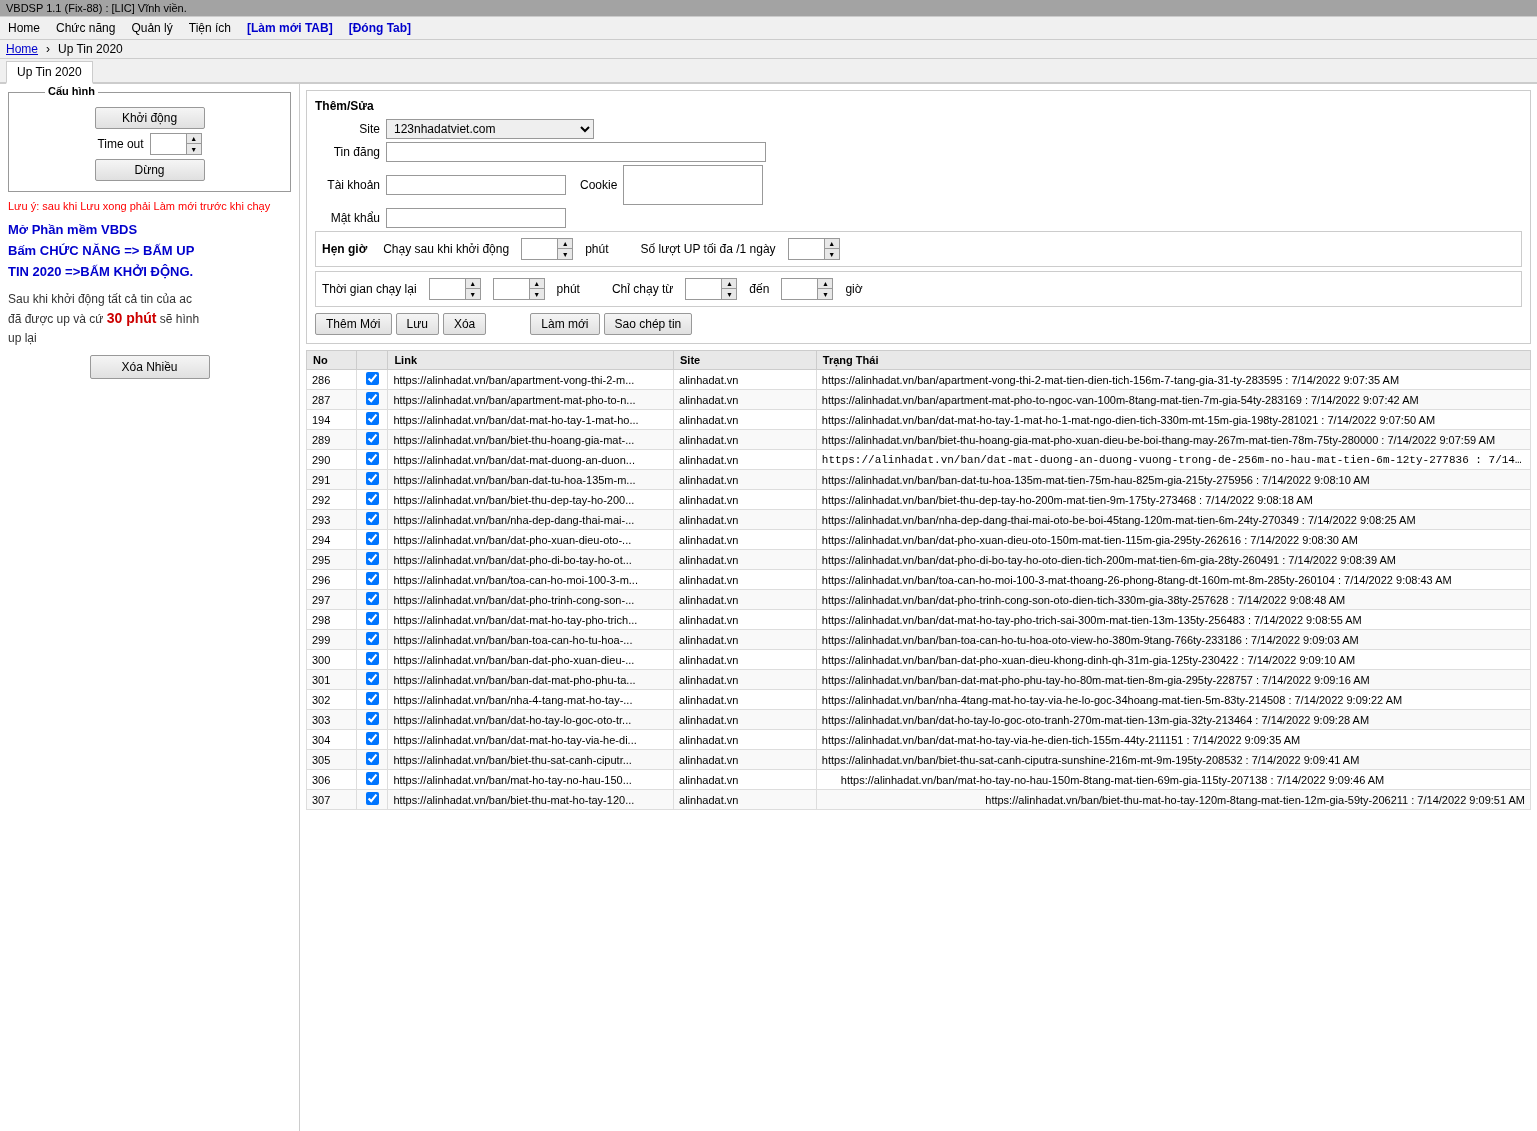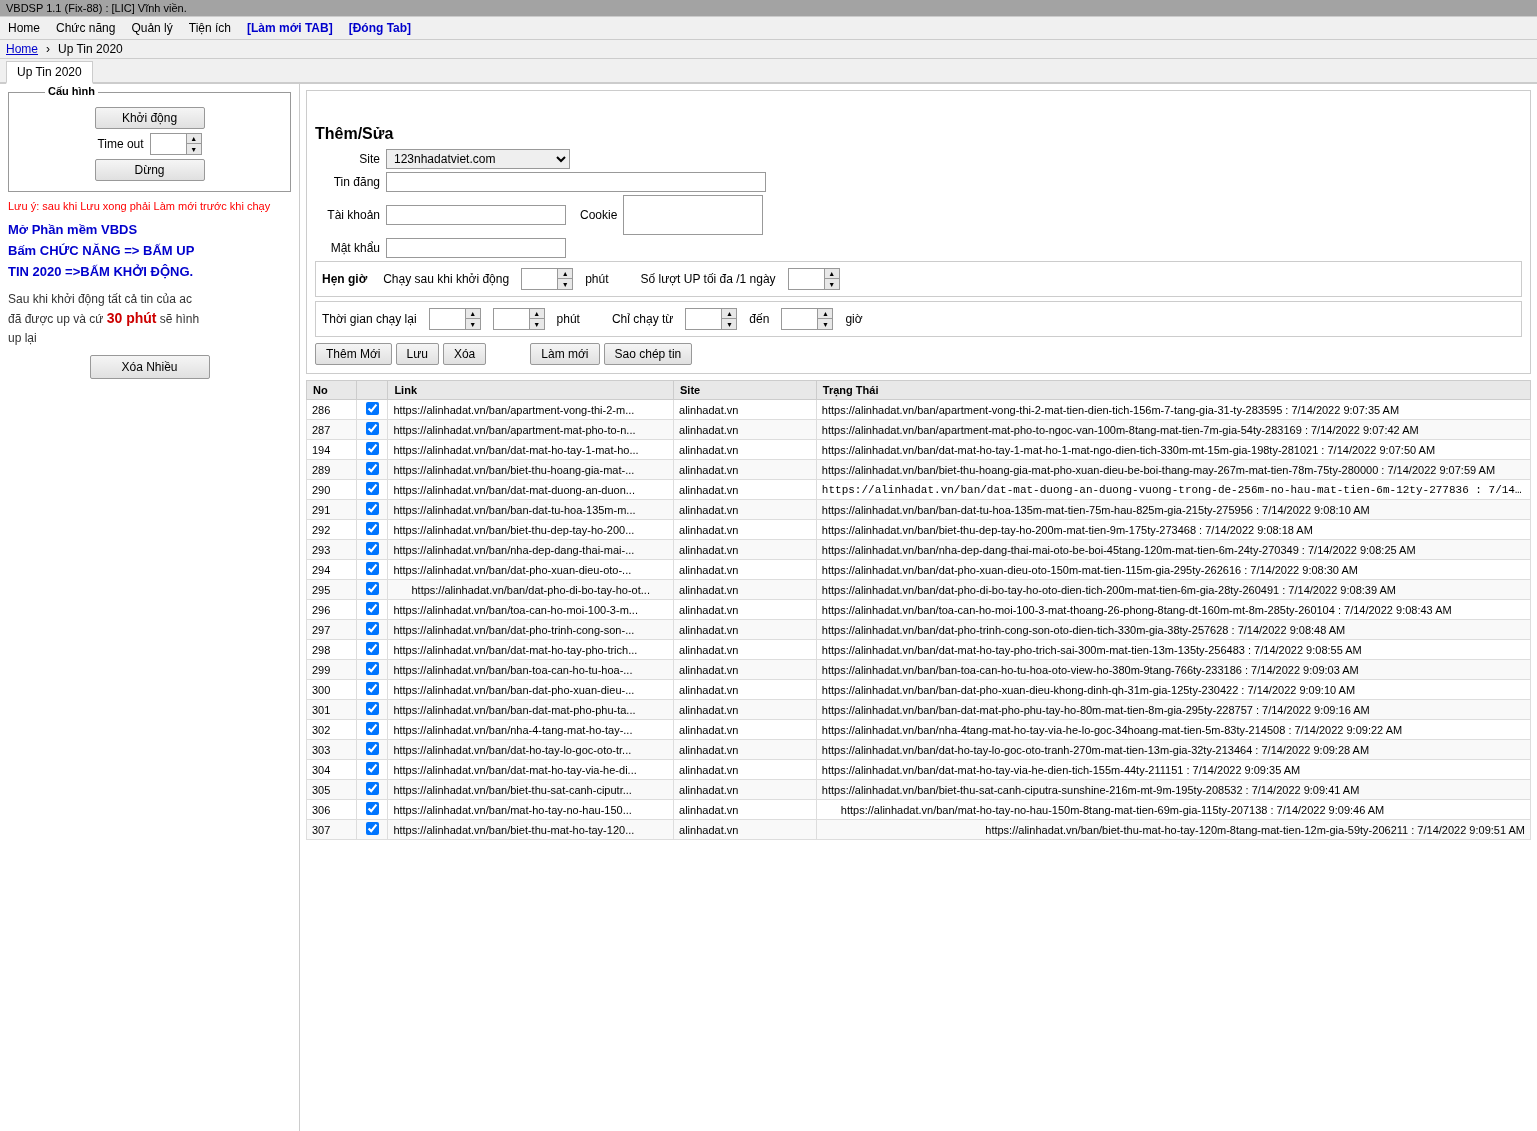--- a/index.html
+++ b/index.html
@@ -138,23 +138,22 @@
       flex-direction: column;
       gap: 6px;
     }
     
     .form-section {
       border: 1px solid #ccc;
       padding: 8px;
     }
     .form-section-title {
       font-weight: bold;
-      font-size: 16px;
+      font-size: 12px;
       margin-bottom: 6px;
-      margin-top: 26px;
     }
     
     .form-row {
       display: flex;
       align-items: center;
       gap: 6px;
       margin: 3px 0;
     }
     .form-label {
       width: 65px;
@@ -347,21 +346,21 @@
 
   </div>
 
   <div class="right-panel">
 
     <div class="form-section">
       <div class="form-section-title">Thêm/Sửa</div>
 
       <div class="form-row">
         <span class="form-label">Site</span>
-        <select class="form-input" style="width: 184px;">
+        <select class="form-input" style="width: 208px;">
           <option>123nhadatviet.com</option>
           <option>alinhadat.vn</option>
           <option>nhadat.net</option>
         </select>
       </div>
 
       <div class="form-row">
         <span class="form-label">Tin đăng</span>
         <input type="text" class="form-input form-input-wide" style="">
       </div>
@@ -518,21 +517,21 @@
             <tr>
       <td class="col-no">294</td>
       <td class="col-chk checkbox-cell"><input type="checkbox" checked="" style=""></td>
       <td class="col-link" style="max-width:200px; overflow:hidden; text-overflow:ellipsis; white-space:nowrap;" title="https://alinhadat.vn/ban/dat-pho-xuan-dieu-oto-...">https://alinhadat.vn/ban/dat-pho-xuan-dieu-oto-...</td>
       <td class="col-site">alinhadat.vn</td>
       <td class="col-trang-thai" style="max-width:500px; overflow:hidden; text-overflow:ellipsis; white-space:nowrap;" title="https://alinhadat.vn/ban/dat-pho-xuan-dieu-oto-150m-mat-tien-115m-gia-295ty-262616 : 7/14/2022 9:08:30 AM">https://alinhadat.vn/ban/dat-pho-xuan-dieu-oto-150m-mat-tien-115m-gia-295ty-262616 : 7/14/2022 9:08:30 AM</td>
     </tr>
             <tr>
       <td class="col-no">295</td>
       <td class="col-chk checkbox-cell"><input type="checkbox" checked="" style=""></td>
-      <td class="col-link" style="max-width:200px; overflow:hidden; text-overflow:ellipsis; white-space:nowrap;text-align:center;" title="https://alinhadat.vn/ban/dat-pho-di-bo-tay-ho-ot...">https://alinhadat.vn/ban/dat-pho-di-bo-tay-ho-ot...</td>
+      <td class="col-link" style="max-width:200px; overflow:hidden; text-overflow:ellipsis; white-space:nowrap;" title="https://alinhadat.vn/ban/dat-pho-di-bo-tay-ho-ot...">https://alinhadat.vn/ban/dat-pho-di-bo-tay-ho-ot...</td>
       <td class="col-site">alinhadat.vn</td>
       <td class="col-trang-thai" style="max-width:500px; overflow:hidden; text-overflow:ellipsis; white-space:nowrap;" title="https://alinhadat.vn/ban/dat-pho-di-bo-tay-ho-oto-dien-tich-200m-mat-tien-6m-gia-28ty-260491 : 7/14/2022 9:08:39 AM">https://alinhadat.vn/ban/dat-pho-di-bo-tay-ho-oto-dien-tich-200m-mat-tien-6m-gia-28ty-260491 : 7/14/2022 9:08:39 AM</td>
     </tr>
             <tr>
       <td class="col-no">296</td>
       <td class="col-chk checkbox-cell"><input type="checkbox" checked="" style=""></td>
       <td class="col-link" style="max-width:200px; overflow:hidden; text-overflow:ellipsis; white-space:nowrap;" title="https://alinhadat.vn/ban/toa-can-ho-moi-100-3-m...">https://alinhadat.vn/ban/toa-can-ho-moi-100-3-m...</td>
       <td class="col-site">alinhadat.vn</td>
       <td class="col-trang-thai" style="max-width:500px; overflow:hidden; text-overflow:ellipsis; white-space:nowrap;" title="https://alinhadat.vn/ban/toa-can-ho-moi-100-3-mat-thoang-26-phong-8tang-dt-160m-mt-8m-285ty-260104 : 7/14/2022 9:08:43 AM">https://alinhadat.vn/ban/toa-can-ho-moi-100-3-mat-thoang-26-phong-8tang-dt-160m-mt-8m-285ty-260104 : 7/14/2022 9:08:43 AM</td>
     </tr>

